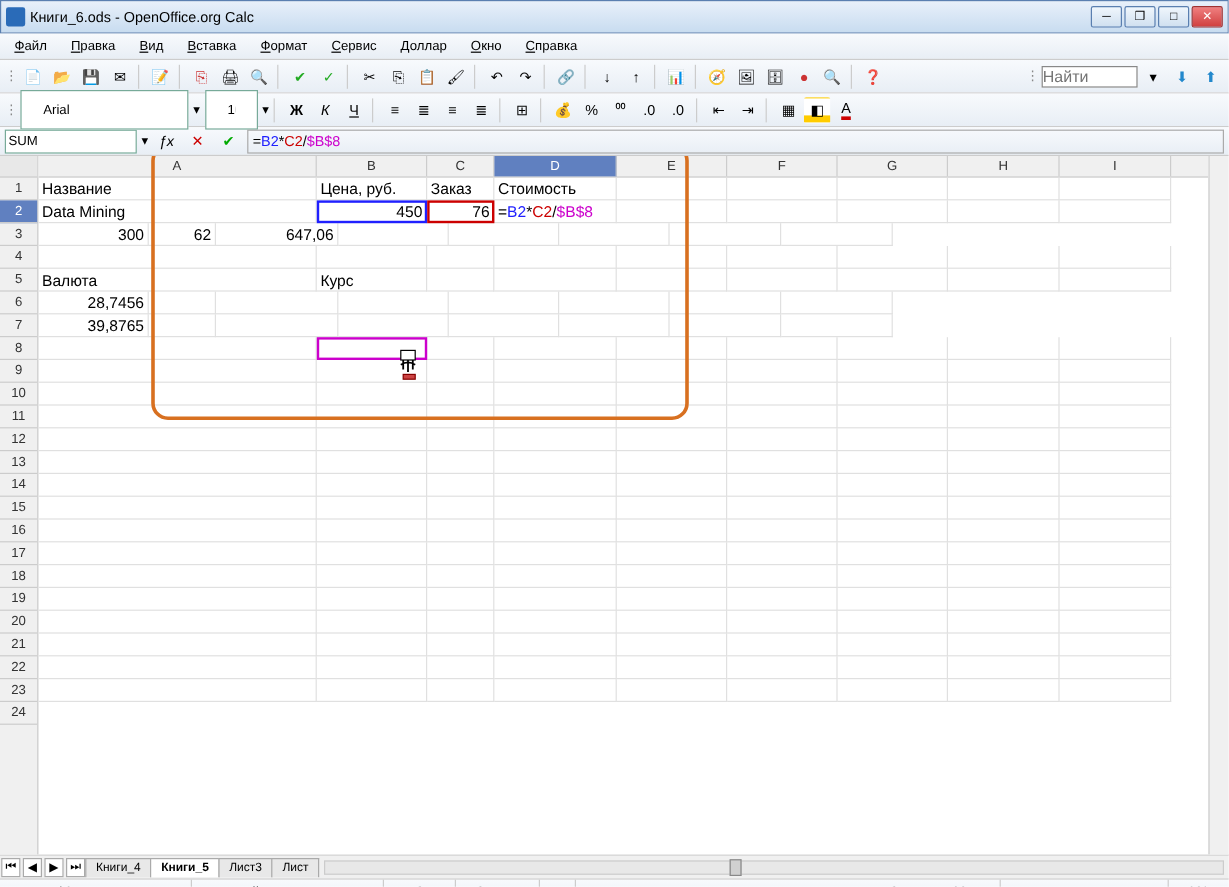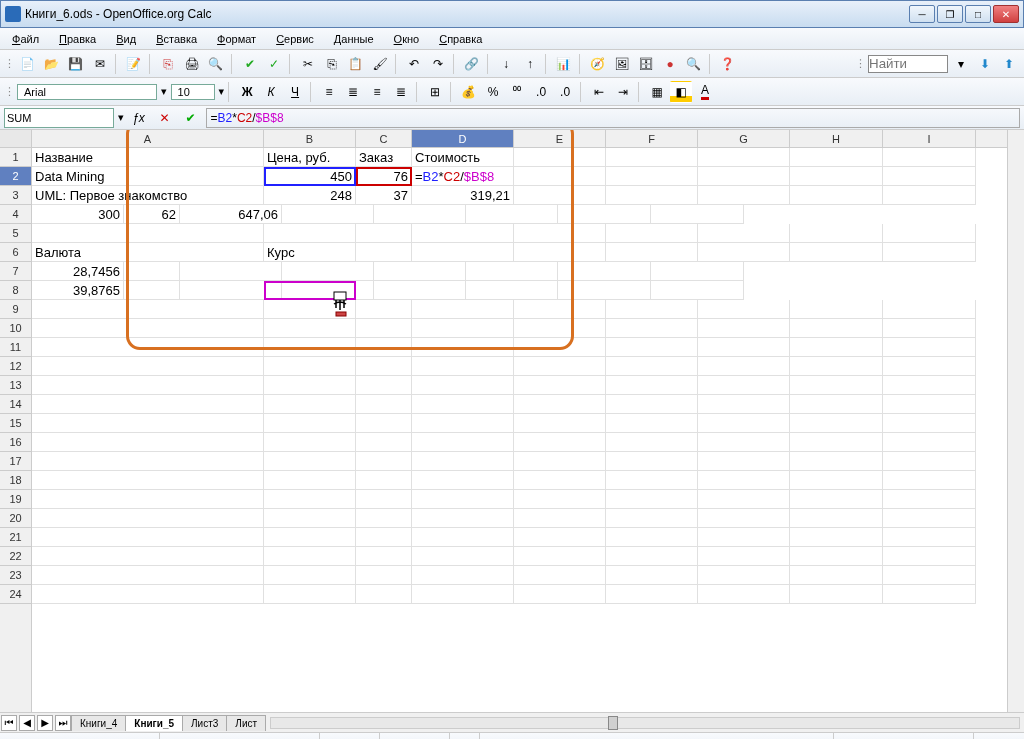--- a/index.html
+++ b/index.html
@@ -10,21 +10,21 @@
 .titlebar .winbtns { display: flex; gap: 2px; }
 .winbtn { width: 26px; height: 18px; border: 1px solid #5a7fb0; background: linear-gradient(#f0f6fc, #d0e0f0); display: flex; align-items: center; justify-content: center; border-radius: 2px; font-size: 10px; }
 .winbtn.close { background: linear-gradient(#f08080, #d04040); color: #fff; border-color: #a03030; }
 .menubar { height: 22px; background: linear-gradient(#f8fafd, #e8eef5); border-bottom: 1px solid #ccc; display: flex; align-items: center; padding: 0 4px; gap: 4px; }
 .menuitem { padding: 2px 8px; text-decoration: underline; text-decoration-color: transparent; }
 .menuitem::first-letter { text-decoration: underline; }
 .toolbar { height: 28px; background: linear-gradient(#f8fafd, #e8eef5); border-bottom: 1px solid #ccc; display: flex; align-items: center; padding: 0 4px; gap: 2px; }
 .tbtn { width: 22px; height: 22px; display: flex; align-items: center; justify-content: center; border: 1px solid transparent; border-radius: 2px; font-size: 12px; }
 .tsep { width: 4px; height: 20px; border-left: 1px solid #ccc; margin: 0 2px; }
 .fontbox { height: 22px; display: flex; align-items: center; gap: 4px; }
-.fontbox select, .fontbox input { height: 16px; border: 1px solid #7a9; font-size: 11px; padding: 0 6px; }
+.fontbox select, .fontbox input { height: 33px; border: 1px solid #7a9; font-size: 11px; padding: 0 18px; }
 .fontname { width: 140px; }
 .fontsize { width: 44px; }
 .cellbar { height: 24px; background: linear-gradient(#f8fafd, #e8eef5); border-bottom: 1px solid #ccc; display: flex; align-items: center; padding: 0 4px; gap: 4px; }
 .cellref { width: 110px; height: 20px; border: 1px solid #7a9; font-size: 11px; padding: 0 2px; }
 .formula-input { flex: 1; height: 20px; border: 1px solid #aaa; font-size: 12px; padding: 0 4px; display: flex; align-items: center; }
 .formula-input .blue { color: #2020ff; } .formula-input .red { color: #cc0000; } .formula-input .magenta { color: #cc00cc; }
 .spreadsheet { position: relative; height: 582px; display: flex; background: #fff; }
 .rowhdrs { width: 32px; background: #f0f0f0; border-right: 1px solid #ccc; }
 .corner { height: 18px; border-bottom: 1px solid #ccc; background: #e8e8e8; }
 .rowhdr { height: 19px; border-bottom: 1px solid #ccc; display: flex; align-items: center; justify-content: center; font-size: 11px; color: #333; }
@@ -69,21 +69,21 @@
   </div>
 </div>
 
 <div class="menubar">
   <span class="menuitem">Файл</span>
   <span class="menuitem">Правка</span>
   <span class="menuitem">Вид</span>
   <span class="menuitem">Вставка</span>
   <span class="menuitem">Формат</span>
   <span class="menuitem">Сервис</span>
-  <span class="menuitem">Данные</span>
+  <span class="menuitem">Доллар</span>
   <span class="menuitem">Окно</span>
   <span class="menuitem">Справка</span>
 </div>
 
 <div class="toolbar">
   <span style="color:#888">⋮</span>
   <div class="tbtn">📄</div>
   <div class="tbtn">📂</div>
   <div class="tbtn">💾</div>
   <div class="tbtn">✉</div>
@@ -243,31 +243,20 @@
             <span>/</span>
             <span class="magenta">$B$8</span>
           </div>
         <div class="cell" style="width:92px"></div>
         <div class="cell" style="width:92px"></div>
         <div class="cell" style="width:92px"></div>
         <div class="cell" style="width:93px"></div>
         <div class="cell" style="width:93px"></div>
       </div>
       <div class="row">
-        <div class="cell" style="width:232px">UML: Первое знакомство</div>
-        <div class="cell right" style="width:92px">248</div>
-        <div class="cell right" style="width:56px">37</div>
-        <div class="cell right" style="width:102px">319,21</div>
-        <div class="cell" style="width:92px"></div>
-        <div class="cell" style="width:92px"></div>
-        <div class="cell" style="width:92px"></div>
-        <div class="cell" style="width:93px"></div>
-        <div class="cell" style="width:93px"></div>
-      </div>
-      <div class="row">
         <div class="cell right" style="width:92px">300</div>
         <div class="cell right" style="width:56px">62</div>
         <div class="cell right" style="width:102px">647,06</div>
         <div class="cell" style="width:92px"></div>
         <div class="cell" style="width:92px"></div>
         <div class="cell" style="width:92px"></div>
         <div class="cell" style="width:93px"></div>
         <div class="cell" style="width:93px"></div>
       </div>
       <div class="row">

